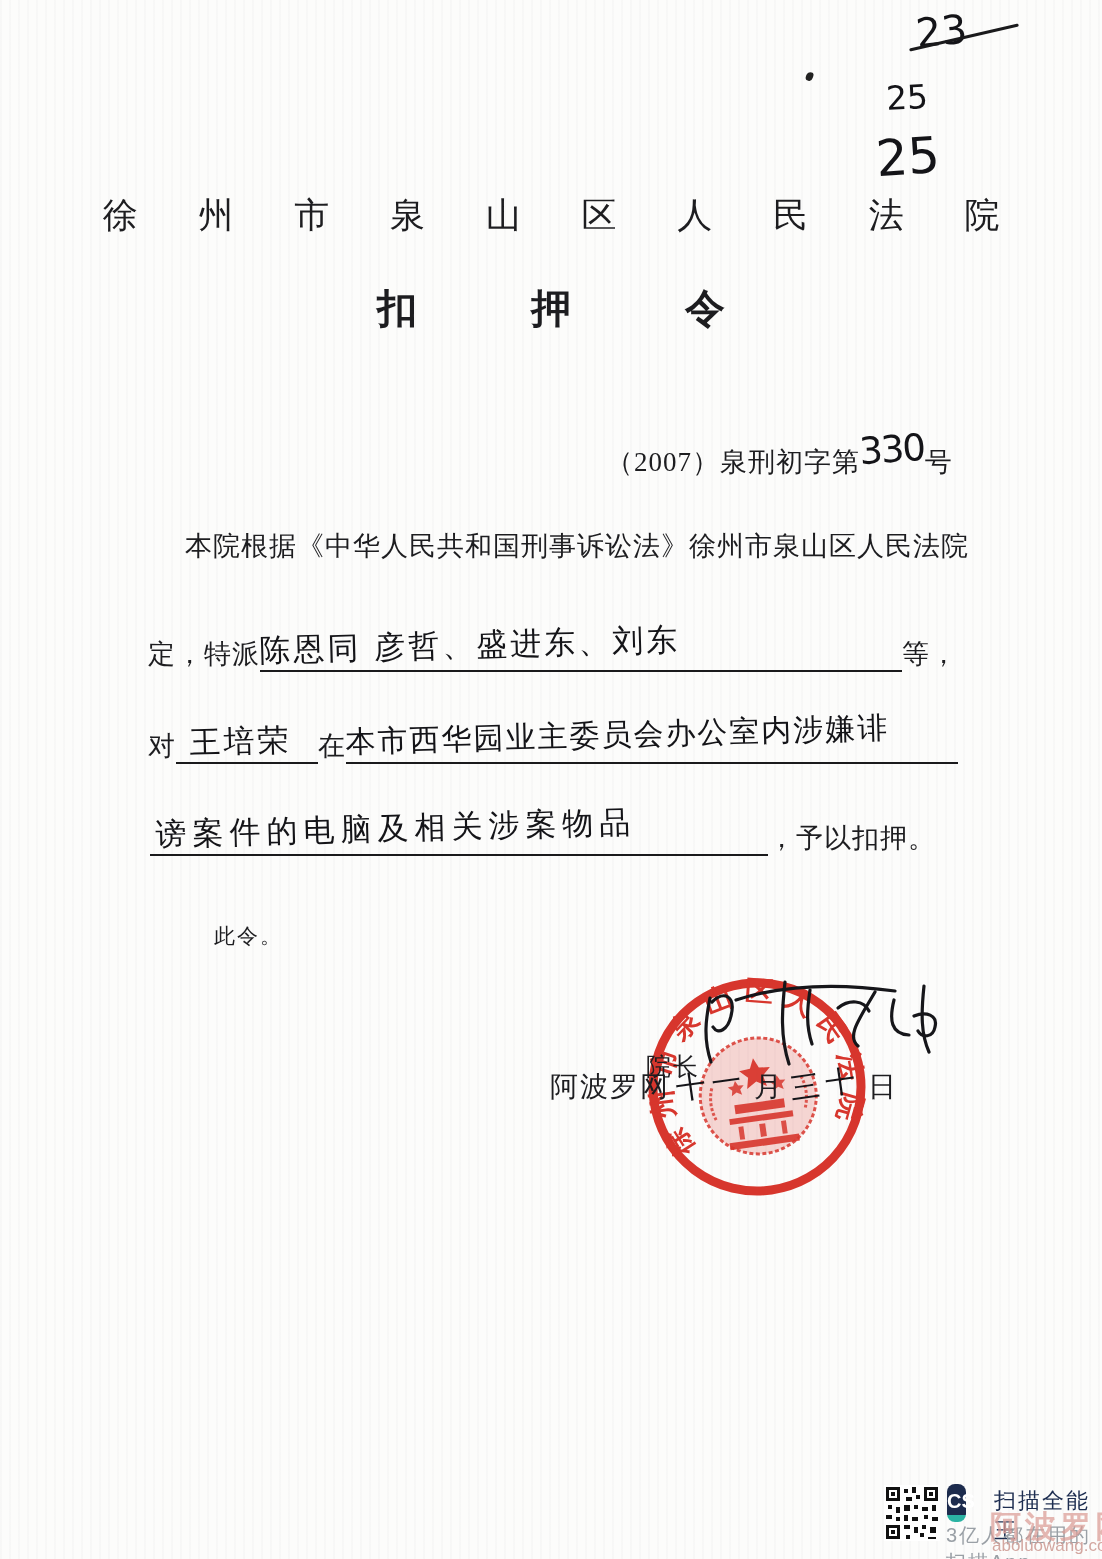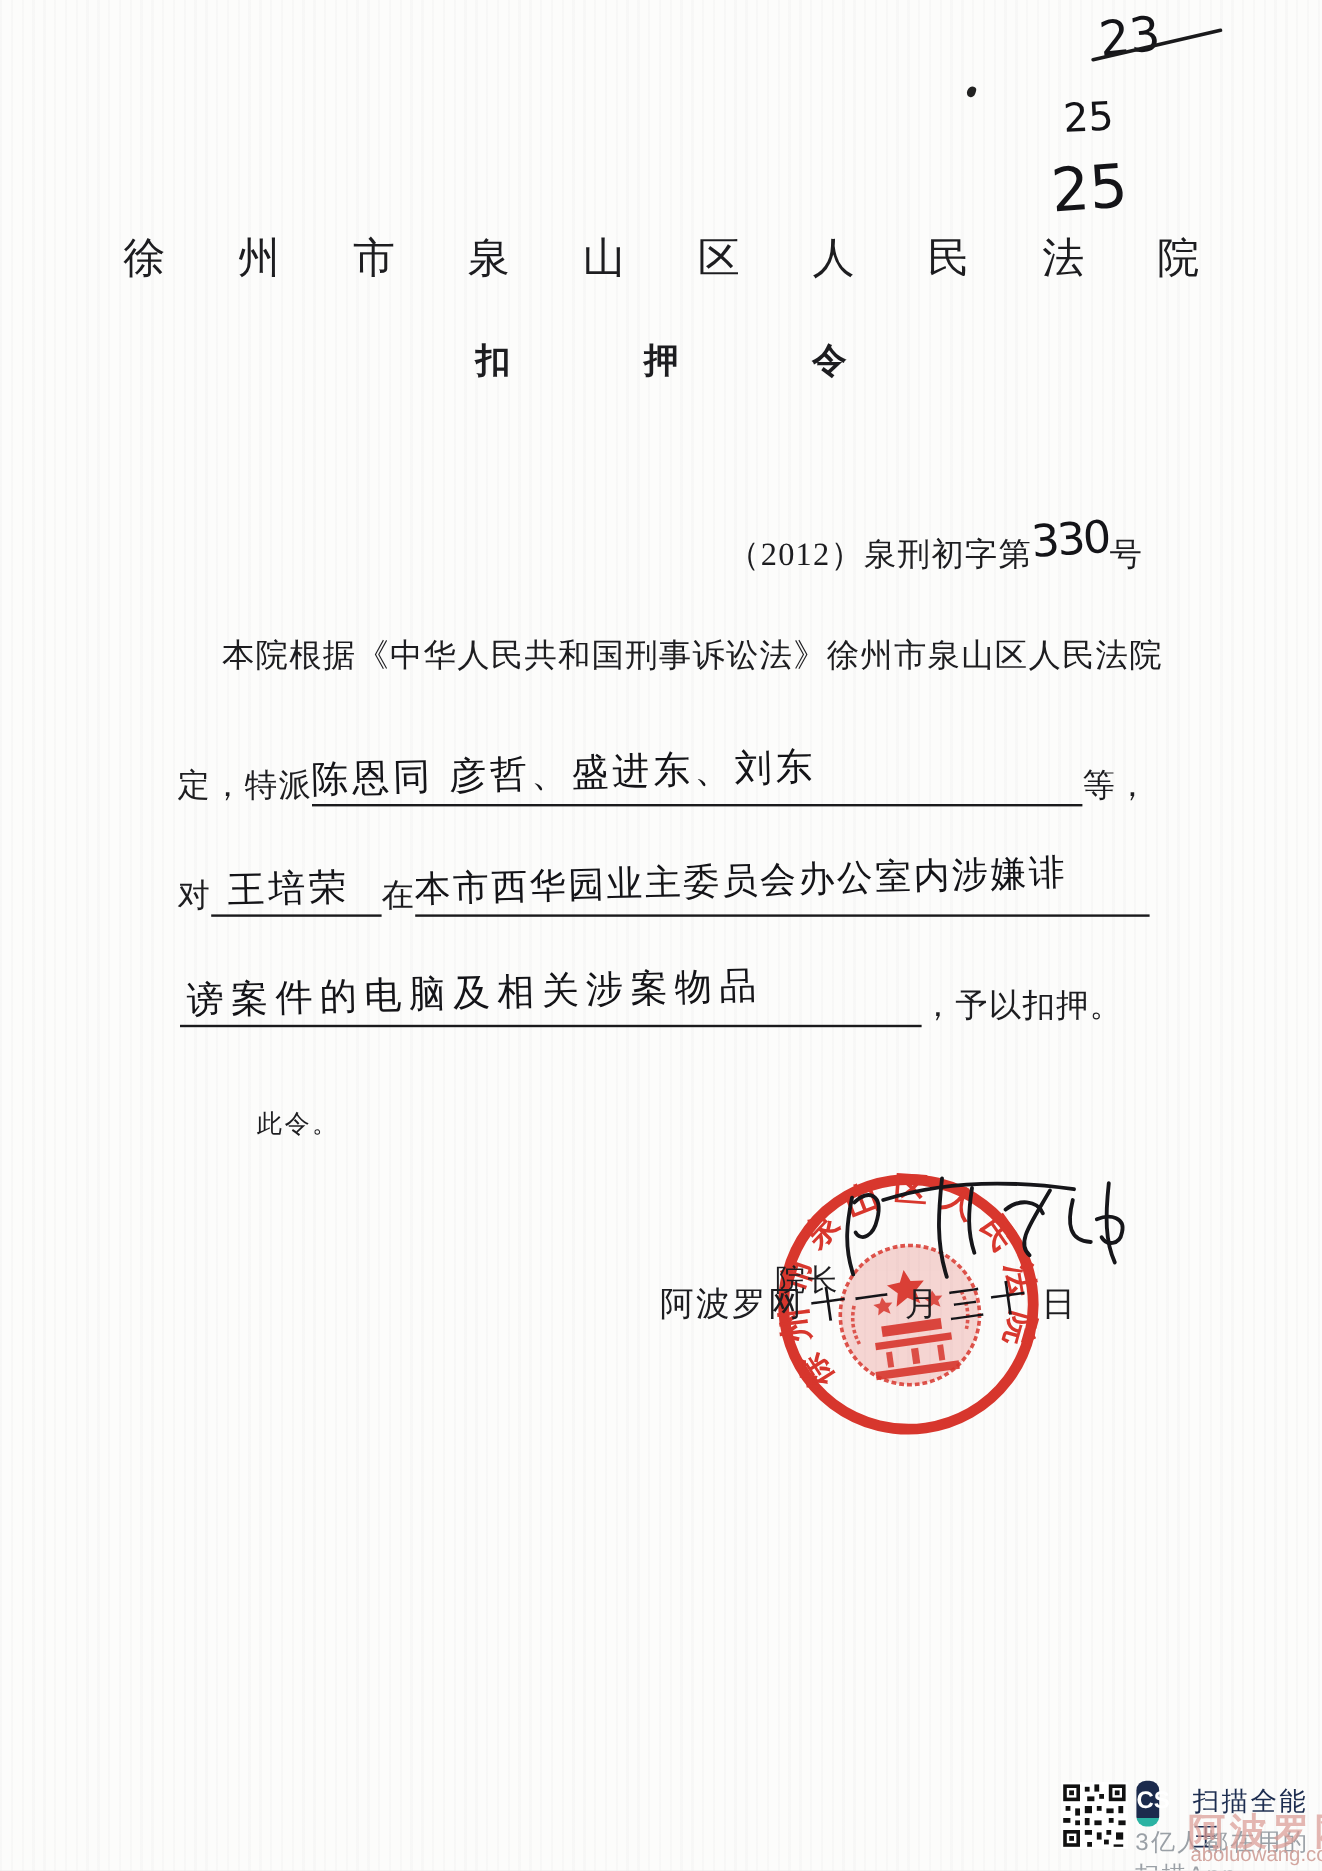--- a/index.html
+++ b/index.html
@@ -16,21 +16,21 @@
   }
   .abs{position:absolute;}
   
   .printed{font-family:"Liberation Serif","DejaVu Serif",serif;color:#1d1d20;}
   .court-title{
     left:0;right:0;top:192px;text-align:center;
     font-size:35px;font-weight:400;letter-spacing:26px;text-indent:26px;
   }
   .doc-title{
     left:0;right:0;top:281px;text-align:center;
-    font-size:29px;font-weight:700;letter-spacing:52px;text-indent:52px;
+    font-size:40px;font-weight:700;letter-spacing:52px;text-indent:52px;
   }
   .case-line{left:606px;top:437px;font-size:27px;letter-spacing:1px;white-space:nowrap;}
   .hand{
     font-family:"DejaVu Sans","Liberation Sans",sans-serif;
     color:#141418;font-weight:500;
   }
   .case-no{
     display:inline-block;font-size:37px;transform:rotate(-4deg) translateY(-9px);
     letter-spacing:-2px;
   }
@@ -96,21 +96,21 @@
 
   <div class="abs hand num-crossed">23</div>
   <div class="abs strike"></div>
   <div class="abs hand num-small">25</div>
   <div class="abs hand num-large">25</div>
   <div class="abs ink-dot"></div>
 
   <div class="abs printed court-title">徐 州 市 泉 山 区 人 民 法 院</div>
   <div class="abs printed doc-title">扣 押 令</div>
 
-  <div class="abs printed case-line"><span>（2012）泉刑初字第</span><span class="hand case-no">330</span><span>号</span></div>
+  <div class="abs printed case-line"><span>（2007）泉刑初字第</span><span class="hand case-no">330</span><span>号</span></div>
 
   <div class="abs printed body-line" style="left:185px;top:528px;">本院根据《中华人民共和国刑事诉讼法》徐州市泉山区人民法院</div>
 
   <div class="abs printed body-line" style="left:148px;top:630px;"><span>定，特派</span><span class="blank" style="width:642px;"><span class="hand fill" style="font-size:31px;">陈恩同 彦哲、盛进东、刘东</span></span><span>等，</span></div>
 
   <div class="abs printed body-line" style="left:148px;top:722px;"><span>对</span><span class="blank" style="width:128px;padding-left:14px;"><span class="hand fill" style="font-size:31px;">王培荣</span></span><span>在</span><span class="blank" style="width:612px;"><span class="hand fill" style="font-size:30px;letter-spacing:2px;">本市西华园业主委员会办公室内涉嫌诽</span></span></div>
 
   <div class="abs printed body-line" style="left:150px;top:814px;"><span class="blank" style="width:612px;padding-left:6px;"><span class="hand fill" style="font-size:31px;letter-spacing:6px;">谤案件的电脑及相关涉案物品</span></span><span>，予以扣押。</span></div>
 
   <div class="abs printed closing">此令。</div>

